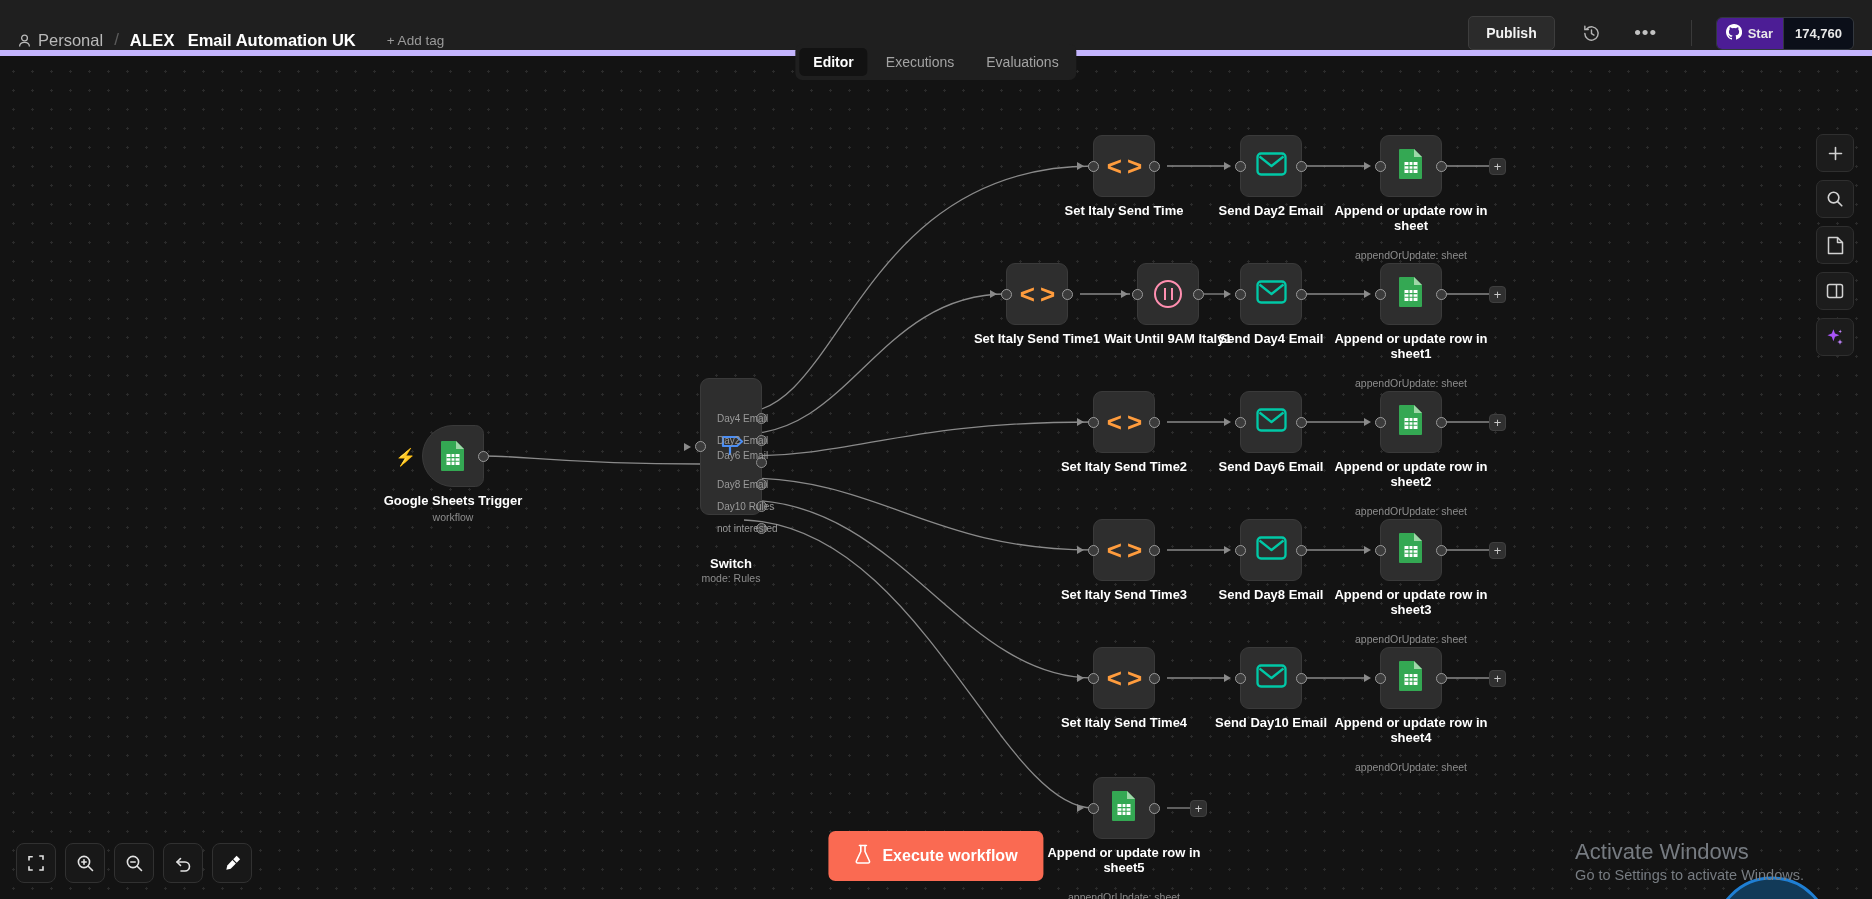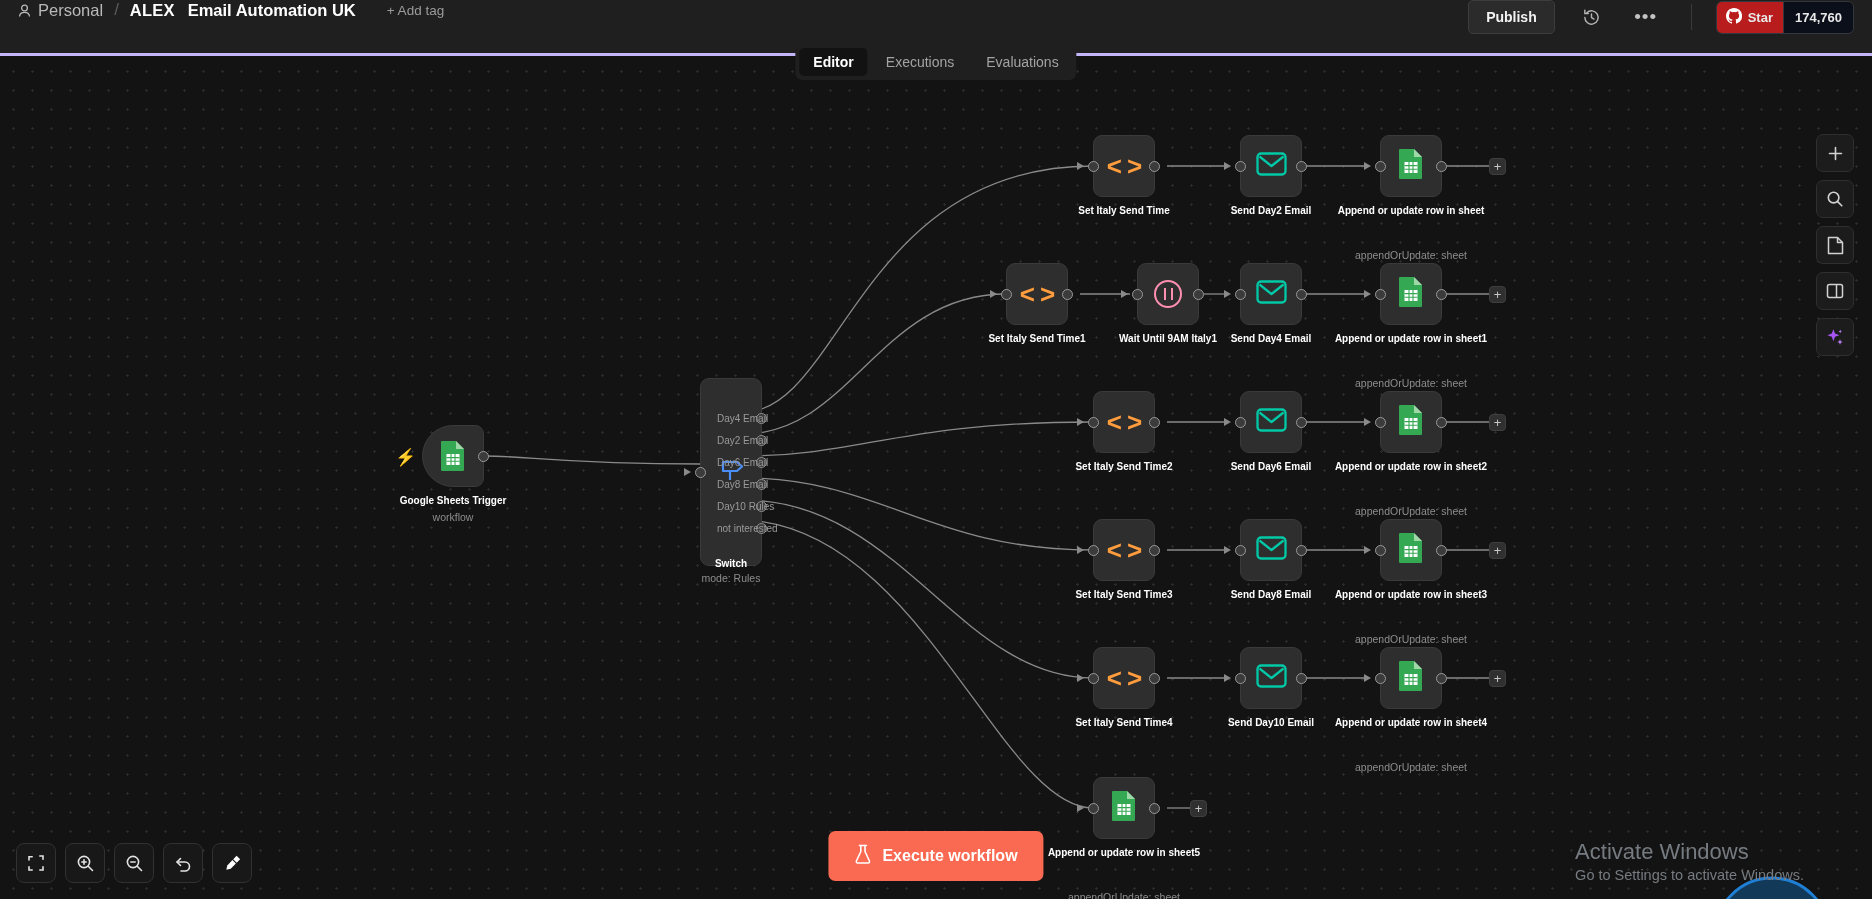--- a/index.html
+++ b/index.html
@@ -10,22 +10,22 @@
     background: #111111;
     font-family: "Liberation Sans", sans-serif;
     color: #e6e6e6;
   }
   #app { position: relative; width: 1872px; height: 899px; }
 
   
   .header {
     position: absolute; top: 0; left: 0; width: 1872px; height: 56px;
     background: #1f1f1f;
-    border-bottom: 3px solid #c4b5fd;
-    display: flex; align-items: flex-start;
+    border-bottom: 6px solid #c4b5fd;
+    display: flex; align-items: flex-end;
     padding: 0 18px;
     z-index: 40;
   }
   .breadcrumb { display: flex; align-items: center; gap: 9px; font-size: 16.5px; }
   .bc-person { display: flex; align-items: center; gap: 7px; color: #b9b9b9; }
   .person-icon { width: 13px; height: 14px; display: block; }
   .bc-sep { color: #5c5c5c; font-size: 17px; margin: 0 2px; }
   .bc-alex { color: #ffffff; font-weight: bold; letter-spacing: .2px; }
   .bc-title { color: #ffffff; font-weight: bold; margin-left: 4px; }
   .add-tag {
@@ -45,21 +45,21 @@
     width: 34px; height: 34px; display: flex; align-items: center; justify-content: center;
     color: #b5b5b5; cursor: pointer; border-radius: 5px; margin-left: 12px;
   }
   .dots { font-size: 19px; letter-spacing: 1px; line-height: 10px; color: #c2c2c2; }
   .hdr-divider { width: 1px; height: 26px; background: #3a3a3a; margin: 0 16px 0 20px; }
   .gh-star {
     display: flex; align-items: stretch; border: 1px solid #33383f;
     border-radius: 6px; overflow: hidden; font-size: 13px; cursor: pointer;
   }
   .gh-left {
-    background: #b91c1c; display: flex; align-items: center; gap: 6px;
+    background: #4c1d95; display: flex; align-items: center; gap: 6px;
     padding: 6px 10px 6px 9px; color: #e8e8e8; font-weight: bold;
   }
   .gh-count {
     background: #0b0f19; padding: 6px 11px; color: #e8e8e8; font-weight: bold;
     border-left: 1px solid #33383f; display: flex; align-items: center;
   }
 
   
   .tabs {
     position: absolute; top: 44px; left: 50%; transform: translateX(-50%);
@@ -86,25 +86,25 @@
 
   
   .node { position: absolute; }
   .node-box {
     width: 62px; height: 62px; border-radius: 9px;
     background: #2e2e2e; border: 1px solid #3a3a3a;
     display: flex; align-items: center; justify-content: center;
     position: relative;
   }
   .node-box.trigger { border-radius: 32px 9px 9px 32px; width: 62px; }
-  .node-box.tall { height: 188px; width: 62px; border-radius: 9px; }
+  .node-box.tall { height: 137px; width: 62px; border-radius: 9px; }
   .node-label {
     position: absolute; top: 68px; left: 50%; transform: translateX(-50%);
     width: 160px; text-align: center;
-    font-size: 10px; font-weight: bold; color: #ffffff;
+    font-size: 13px; font-weight: bold; color: #ffffff;
     line-height: 15px; white-space: pre-line;
   }
   .node-label.tall-lbl { top: 178px; }
   .node-sub {
     position: absolute; left: 50%; transform: translateX(-50%);
     width: 180px; text-align: center;
     font-size: 10.5px; color: #8d8d8d;
   }
   
   .port {
@@ -296,21 +296,21 @@
           <svg width="30" height="28" viewBox="0 0 30 28" fill="none" stroke="#4b8ef5" stroke-width="2.2" stroke-linejoin="round">
             <path d="M7 6h14l5 4.5-5 4.5H7z"></path>
               <path d="M14 15v9"></path>
           </svg>
         </span>
         <span class="sw-port" style="top:34px;"></span>
         <span class="sw-lbl" style="top:39px;">Day4 Email</span>
         <span class="sw-port" style="top:56px;"></span>
         <span class="sw-lbl" style="top:61px;">Day2 Email</span>
         <span class="sw-port" style="top:78px;"></span>
-        <span class="sw-lbl" style="top:83px;text-align:right;">Day6 Email</span>
+        <span class="sw-lbl" style="top:76px;text-align:right;">Day6 Email</span>
         <span class="sw-port" style="top:100px;"></span>
         <span class="sw-lbl" style="top:105px;">Day8 Email</span>
         <span class="sw-port" style="top:122px;"></span>
         <span class="sw-lbl" style="top:127px;">Day10 Rules</span>
         <span class="sw-port" style="top:144px;"></span>
         <span class="sw-lbl" style="top:149px;">not interested</span>
       </div>
       <div class="node-label tall-lbl">Switch</div>
       <div class="node-sub" style="top:194px;">mode: Rules</div>
     </div>

